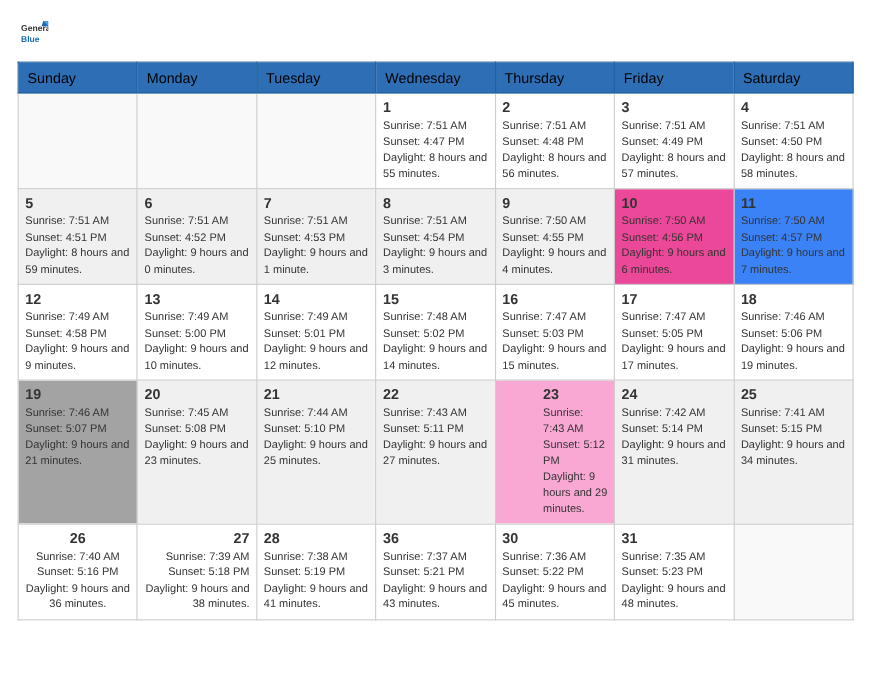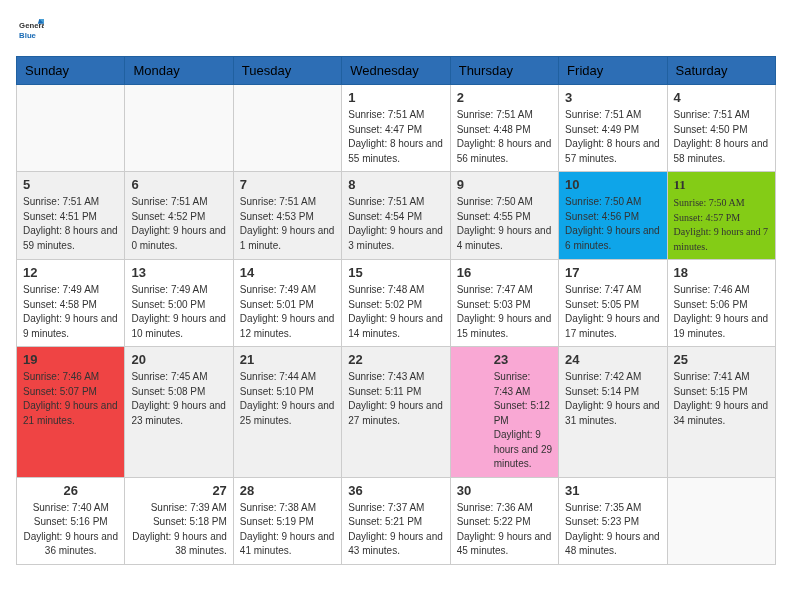--- a/index.html
+++ b/index.html
@@ -150,25 +150,25 @@
           <div class="day-info">Sunrise: 7:51 AM<br>Sunset: 4:53 PM<br>Daylight: 9 hours and 1 minute.</div>
         </td>
         <td style="background: rgb(240, 240, 240);">
           <span class="day-number">8</span>
           <div class="day-info">Sunrise: 7:51 AM<br>Sunset: 4:54 PM<br>Daylight: 9 hours and 3 minutes.</div>
         </td>
         <td style="background: rgb(240, 240, 240);">
           <span class="day-number">9</span>
           <div class="day-info">Sunrise: 7:50 AM<br>Sunset: 4:55 PM<br>Daylight: 9 hours and 4 minutes.</div>
         </td>
-        <td style="background: #0ea5e9; margin-left: 40px;">
+        <td style="background: #ec4899; margin-left: 40px;">
           <span class="day-number">10</span>
           <div class="day-info">Sunrise: 7:50 AM<br>Sunset: 4:56 PM<br>Daylight: 9 hours and 6 minutes.</div>
         </td>
-        <td style="background: #84cc16; font-family: Liberation Serif, serif;">
+        <td style="background: #3b82f6;">
           <span class="day-number">11</span>
           <div class="day-info">Sunrise: 7:50 AM<br>Sunset: 4:57 PM<br>Daylight: 9 hours and 7 minutes.</div>
         </td>
       </tr>
       <tr>
         <td style="background: rgb(255, 255, 255);">
           <span class="day-number">12</span>
           <div class="day-info">Sunrise: 7:49 AM<br>Sunset: 4:58 PM<br>Daylight: 9 hours and 9 minutes.</div>
         </td>
         <td style="background: rgb(255, 255, 255);">
@@ -190,21 +190,21 @@
         <td style="background: rgb(255, 255, 255);">
           <span class="day-number">17</span>
           <div class="day-info">Sunrise: 7:47 AM<br>Sunset: 5:05 PM<br>Daylight: 9 hours and 17 minutes.</div>
         </td>
         <td style="background: rgb(255, 255, 255);">
           <span class="day-number">18</span>
           <div class="day-info">Sunrise: 7:46 AM<br>Sunset: 5:06 PM<br>Daylight: 9 hours and 19 minutes.</div>
         </td>
       </tr>
       <tr>
-        <td style="background: #ef4444;">
+        <td style="background: #a3a3a3;">
           <span class="day-number">19</span>
           <div class="day-info">Sunrise: 7:46 AM<br>Sunset: 5:07 PM<br>Daylight: 9 hours and 21 minutes.</div>
         </td>
         <td style="background: rgb(240, 240, 240);">
           <span class="day-number">20</span>
           <div class="day-info">Sunrise: 7:45 AM<br>Sunset: 5:08 PM<br>Daylight: 9 hours and 23 minutes.</div>
         </td>
         <td style="background: rgb(240, 240, 240); margin-left: 32px;">
           <span class="day-number">21</span>
           <div class="day-info">Sunrise: 7:44 AM<br>Sunset: 5:10 PM<br>Daylight: 9 hours and 25 minutes.</div>

